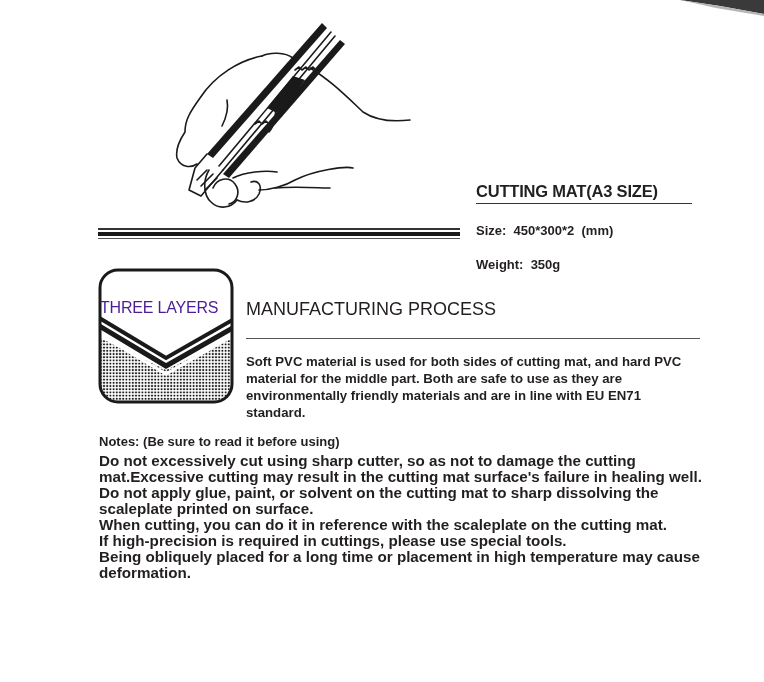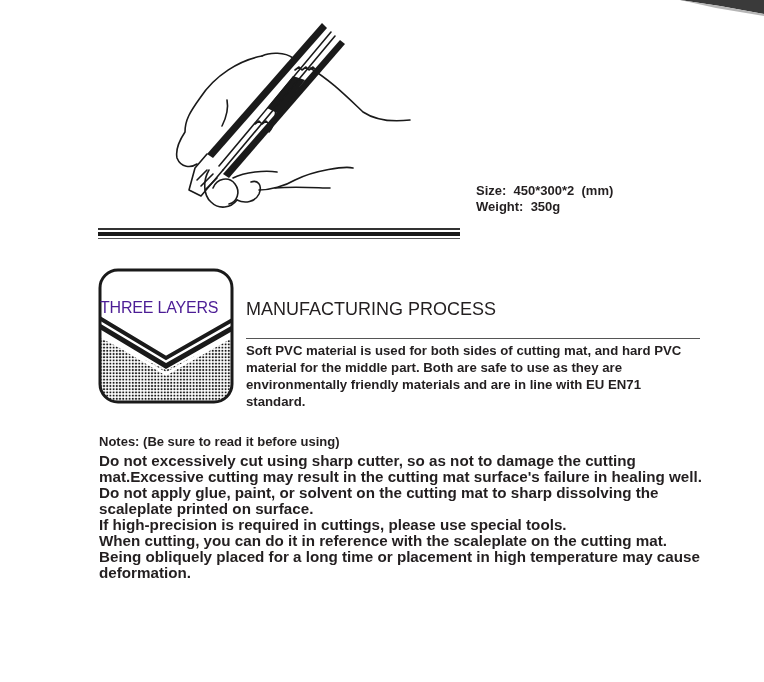--- a/index.html
+++ b/index.html
@@ -9,30 +9,30 @@
   #corner-blade { left: 680px; top: 0; width: 84px; height: 18px; }
   #illustration { left: 145px; top: 20px; width: 275px; height: 190px; }
   #rules { left: 98px; top: 228px; width: 362px; height: 12px; }
   #rules .r1 { position:absolute; left:0; right:0; top:0; height:2px; background:#333; }
   #rules .r2 { position:absolute; left:0; right:0; top:4px; height:4px; background:#1a1a1a; }
   #rules .r3 { position:absolute; left:0; right:0; top:10px; height:1px; background:#555; }
 
   #spec { left: 476px; top: 182px; width: 220px; }
   #spec .title { font-weight: bold; font-size: 16.5px; letter-spacing: -0.2px;
                  border-bottom: 1.5px solid #333; padding-bottom: 2px; width: 216px; white-space: nowrap; }
-  #spec .line { font-weight: bold; font-size: 13px; margin-top: 1px; white-space: pre; }
+  #spec .line { font-weight: bold; font-size: 13px; margin-top: 19px; white-space: pre; }
 
   #layers-icon { left: 96px; top: 266px; width: 140px; height: 140px; }
   #layers-label { left: 100px; top: 299px; width: 108px; text-align: center;
                   font-size: 16px; color:#4c1d95; white-space: nowrap; letter-spacing: -0.2px; }
 
   #process { left: 246px; top: 299px; width: 456px; }
   #process .title { font-weight: normal; font-size: 18px; letter-spacing: 0px;
                     border-bottom: 1.5px solid #555; padding-bottom: 18px; width: 454px; white-space: nowrap; }
-  #process .body { font-weight: bold; font-size: 13.2px; line-height: 17px; margin-top: 3px; }
+  #process .body { font-weight: bold; font-size: 13.2px; line-height: 17px; margin-top: 14px; }
 
   #notes { left: 99px; top: 431px; width: 610px; }
   #notes .title { font-weight: bold; font-size: 13px; line-height: 22px; white-space: nowrap; }
   #notes .item { font-weight: bold; font-size: 15.2px; line-height: 16px; }
 </style>
 </head>
 <body>
 
 <svg class="abs" id="corner-blade" viewBox="0 0 84 18">
   <polygon points="0,0 84,0 84,14 40,6" fill="#3a3a3a"></polygon>
@@ -69,20 +69,21 @@
   <path d="M52,160 L62,150 M56,166 L68,154 M60,170 L72,158"></path>
 </svg>
 
 <div class="abs" id="rules">
   <div class="r1"></div>
     <div class="r2"></div>
     <div class="r3"></div>
 </div>
 
 <div class="abs" id="spec">
+  <div class="title">CUTTING MAT(A3 SIZE)</div>
   <div class="line">Size:  450*300*2  (mm)</div>
   <div class="line">Weight:  350g</div>
 </div>
 
 <svg class="abs" id="layers-icon" viewBox="0 0 140 140">
   <defs>
     <pattern id="dots" width="3.2" height="3.2" patternUnits="userSpaceOnUse">
       <rect width="3.2" height="3.2" fill="#ffffff"></rect>
       <circle cx="1.6" cy="1.6" r="1.05" fill="#1a1a1a"></circle>
     </pattern>
@@ -102,16 +103,16 @@
 
 <div class="abs" id="process">
   <div class="title">MANUFACTURING PROCESS</div>
   <div class="body">Soft PVC material is used for both sides of cutting mat, and hard PVC material for the middle part. Both are safe to use as they are environmentally friendly materials and are in line with EU EN71 standard.</div>
 </div>
 
 <div class="abs" id="notes">
   <div class="title">Notes: (Be sure to read it before using)</div>
   <div class="item">Do not excessively cut using sharp cutter, so as not to damage the cutting mat.Excessive cutting may result in the cutting mat surface's failure in healing well.</div>
   <div class="item">Do not apply glue, paint, or solvent on the cutting mat to sharp dissolving the scaleplate printed on surface.</div>
+  <div class="item">When cutting, you can do it in reference with the scaleplate on the cutting mat.</div>
   <div class="item">If high-precision is required in cuttings, please use special tools.</div>
-  <div class="item">When cutting, you can do it in reference with the scaleplate on the cutting mat.</div>
   <div class="item">Being obliquely placed for a long time or placement in high temperature may cause deformation.</div>
 </div>
 
 </body></html>

